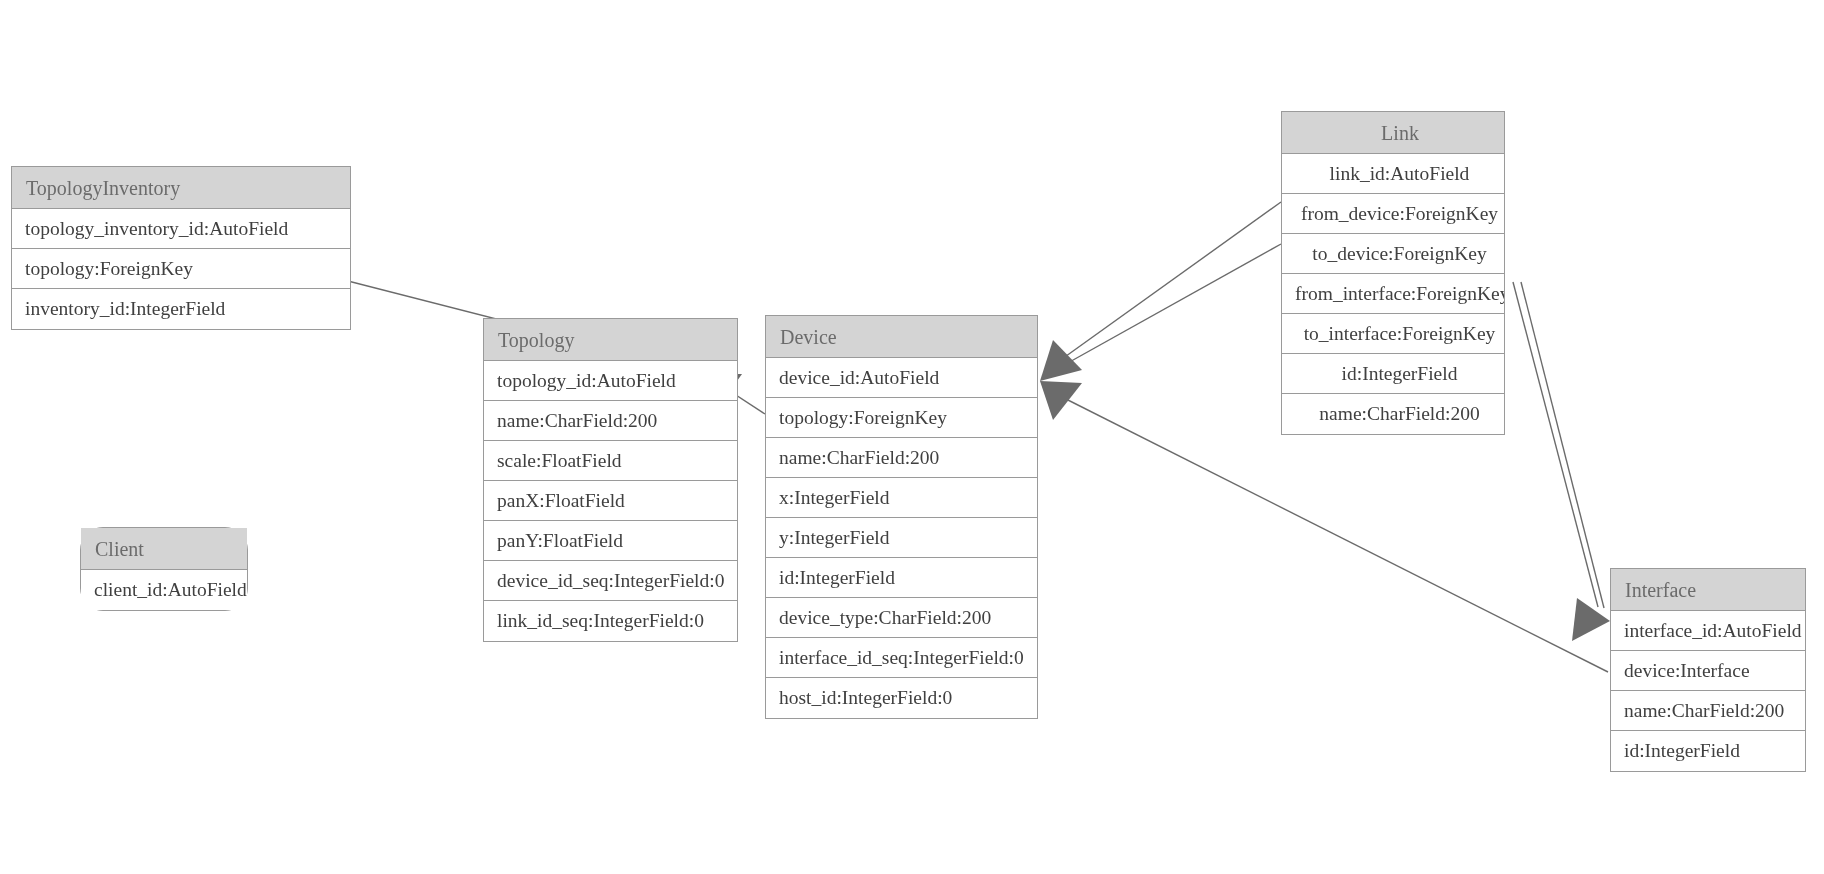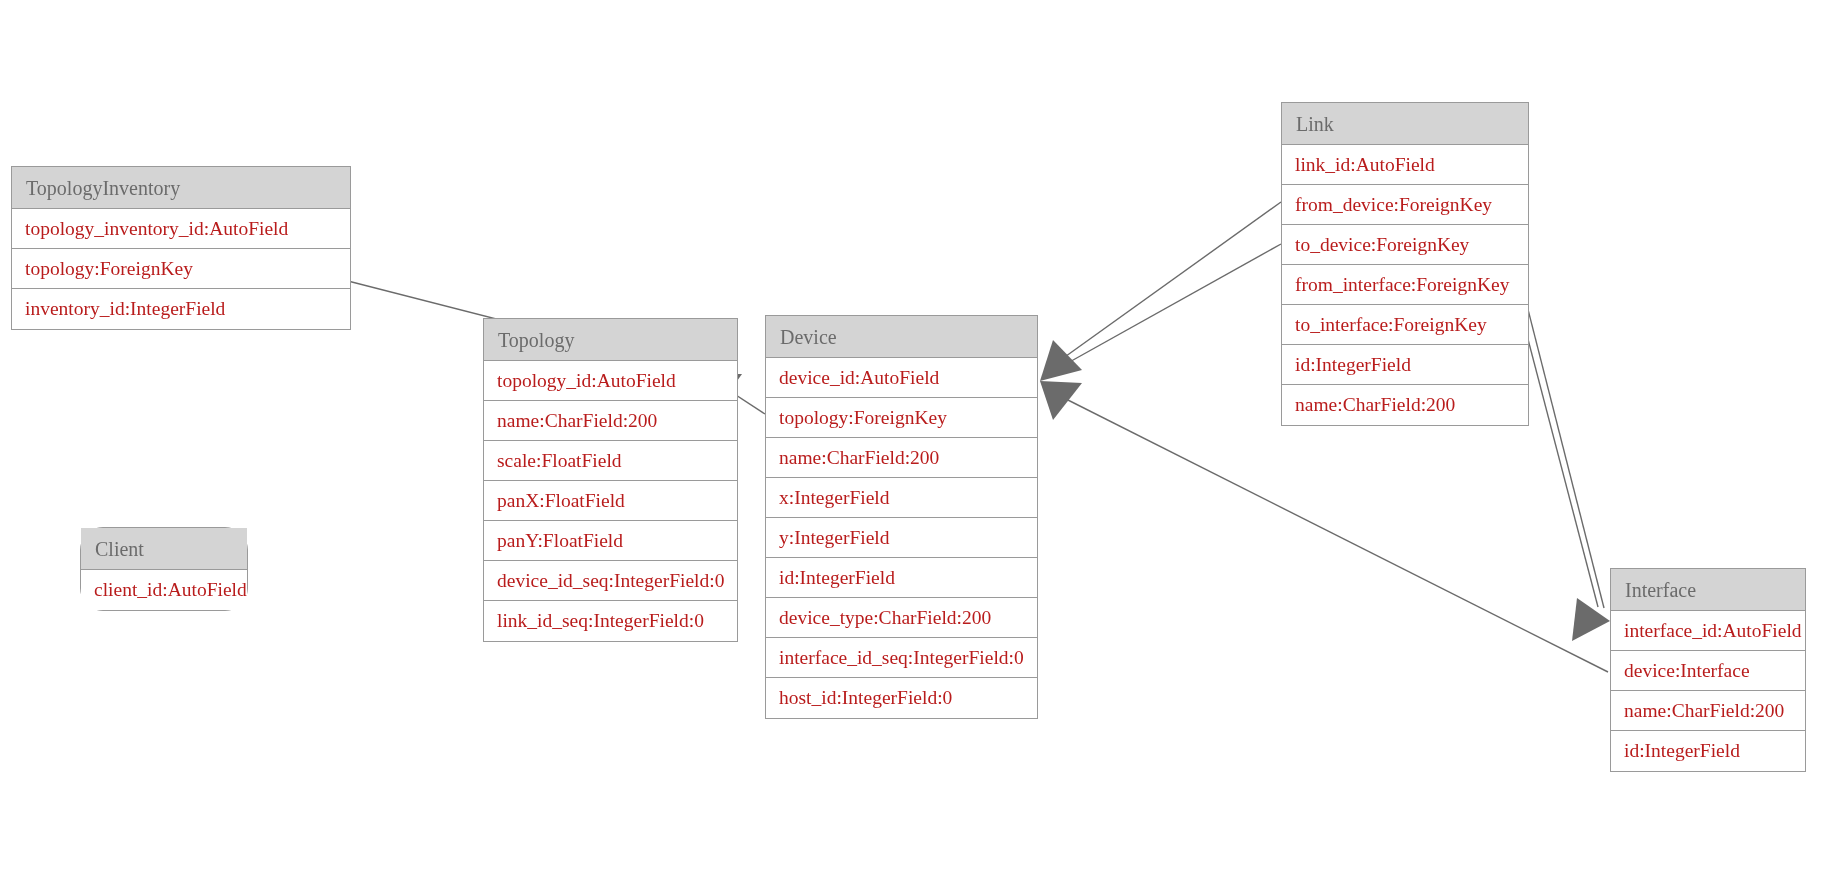--- a/index.html
+++ b/index.html
@@ -39,21 +39,21 @@
     font-size: 20px;
     padding-left: 14px;
     white-space: nowrap;
     overflow: hidden;
   }
   .entity-field {
     height: 40px;
     line-height: 40px;
     border-bottom: 1px solid #9a9a9a;
     box-sizing: border-box;
-    color: #b91c1c;
+    color: #404040;
     font-size: 19.5px;
     padding-left: 13px;
     white-space: nowrap;
     overflow: hidden;
     background: #ffffff;
   }
   .entity-field:last-child {
     border-bottom: none;
   }
 </style>
@@ -131,21 +131,21 @@
         <div class="entity-field">device_id:AutoField</div>
         <div class="entity-field">topology:ForeignKey</div>
         <div class="entity-field">name:CharField:200</div>
         <div class="entity-field">x:IntegerField</div>
         <div class="entity-field">y:IntegerField</div>
         <div class="entity-field">id:IntegerField</div>
         <div class="entity-field">device_type:CharField:200</div>
         <div class="entity-field">interface_id_seq:IntegerField:0</div>
         <div class="entity-field">host_id:IntegerField:0</div>
       </div>
-      <div class="entity" style="left: 1281px; top: 102px; width: 248px;">
+      <div class="entity" style="left: 1281px; top: 111px; width: 224px; text-align: center;">
         <div class="entity-header">Link</div>
         <div class="entity-field">link_id:AutoField</div>
         <div class="entity-field">from_device:ForeignKey</div>
         <div class="entity-field">to_device:ForeignKey</div>
         <div class="entity-field">from_interface:ForeignKey</div>
         <div class="entity-field">to_interface:ForeignKey</div>
         <div class="entity-field">id:IntegerField</div>
         <div class="entity-field">name:CharField:200</div>
       </div>
       <div class="entity" style="left: 1610px; top: 568px; width: 196px;">

